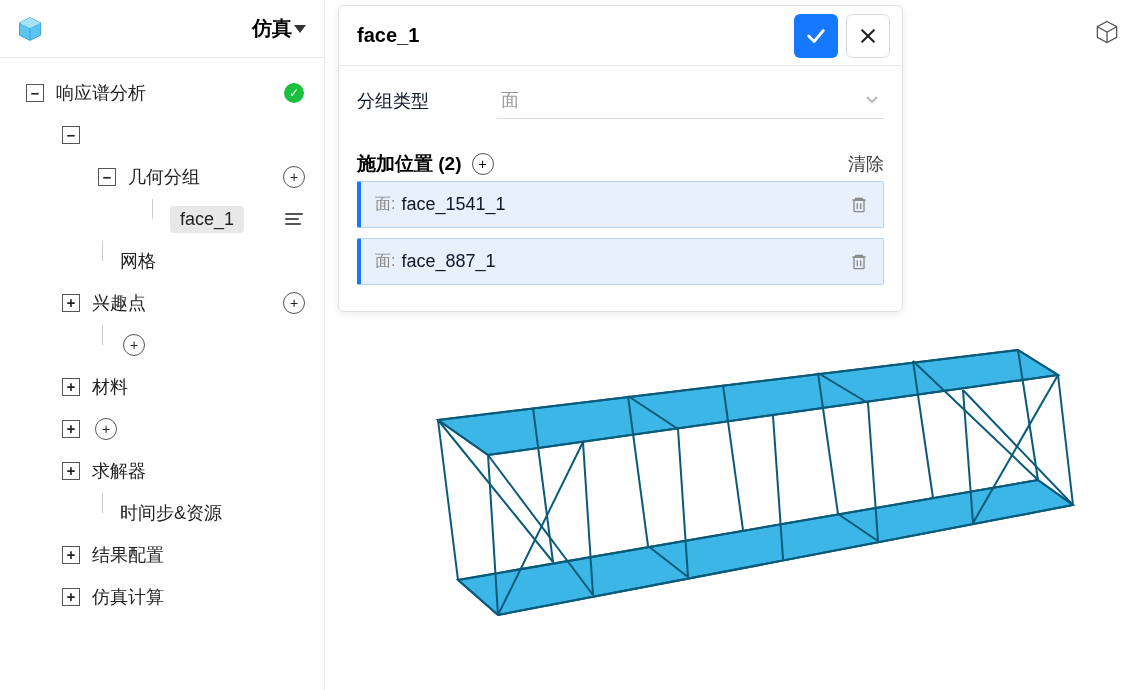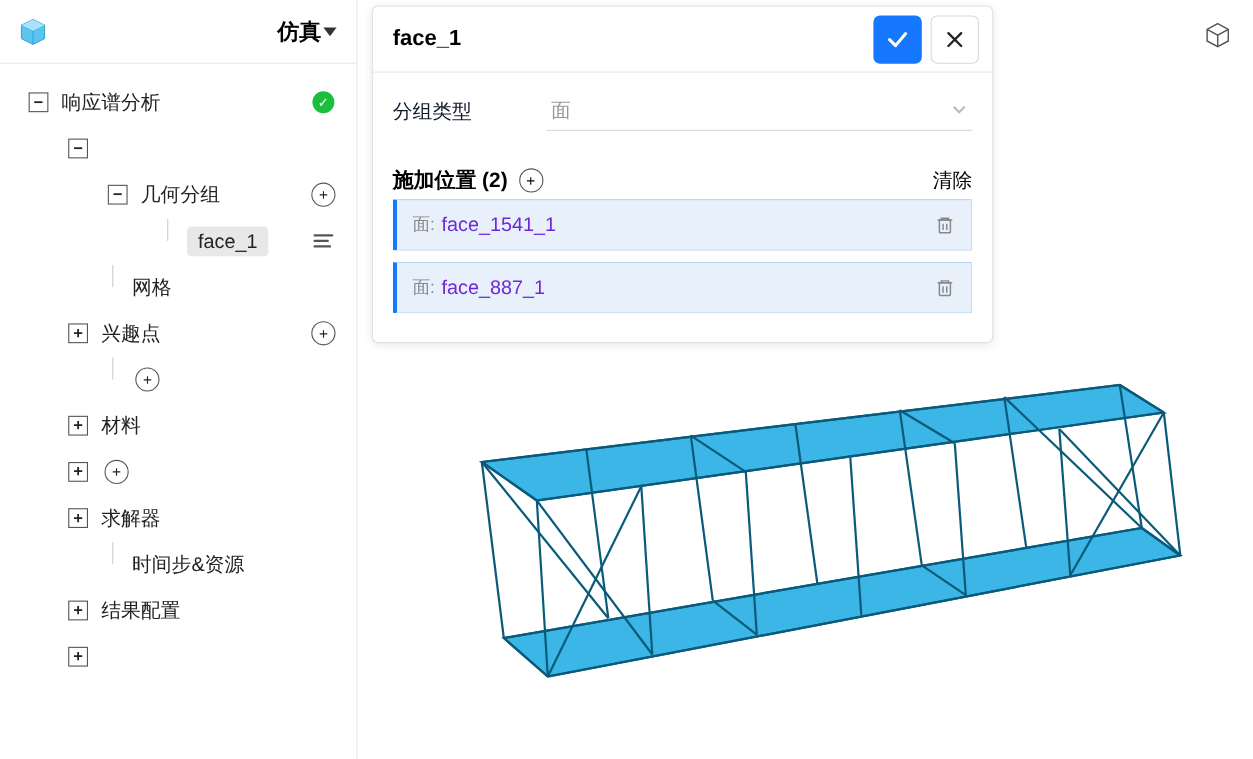--- a/index.html
+++ b/index.html
@@ -216,21 +216,21 @@
     }
     .section-title {
       font-size: 19px;
       font-weight: 600;
     }
     .section-add {
       margin-left: 10px;
     }
     .section-clear {
       margin-left: auto;
-      color: #000000;
+      color: #404040;
       font-size: 18px;
       cursor: pointer;
     }
 
     .item-list { }
     .item-row {
       display: flex;
       align-items: center;
       background: #e8f1fb;
       border: 1px solid #b6d3f2;
@@ -240,21 +240,21 @@
       margin-bottom: 10px;
       font-size: 18px;
     }
     .item-prefix {
       color: #888;
       margin-right: 6px;
       font-size: 16px;
     }
     .item-name {
       flex: 1;
-      color: #6d28d9;
+      color: #0f172a;
     }
     .item-delete {
       color: #888;
       cursor: pointer;
     }
 
     
     .viewport-cube {
       position: absolute;
       right: 18px;
@@ -375,20 +375,21 @@
       <span class="tree-label">时间步&amp;资源</span>
     </div>
 
     <div class="tree-row indent-2">
       <span class="tree-toggle">+</span>
       <span class="tree-label">结果配置</span>
     </div>
 
     <div class="tree-row indent-2">
       <span class="tree-toggle">+</span>
+      <span class="tree-label">仿真计算</span>
     </div>
   </div>
 </div>
 
 <div class="panel">
   <div class="panel-header">
     <span class="panel-title">face_1</span>
     <span class="panel-btn btn-confirm">
       <svg width="22" height="22" viewBox="0 0 24 24">
           <polyline points="4,12 10,18 20,6" fill="none" stroke="#fff" stroke-width="3" stroke-linecap="round" stroke-linejoin="round"></polyline>

